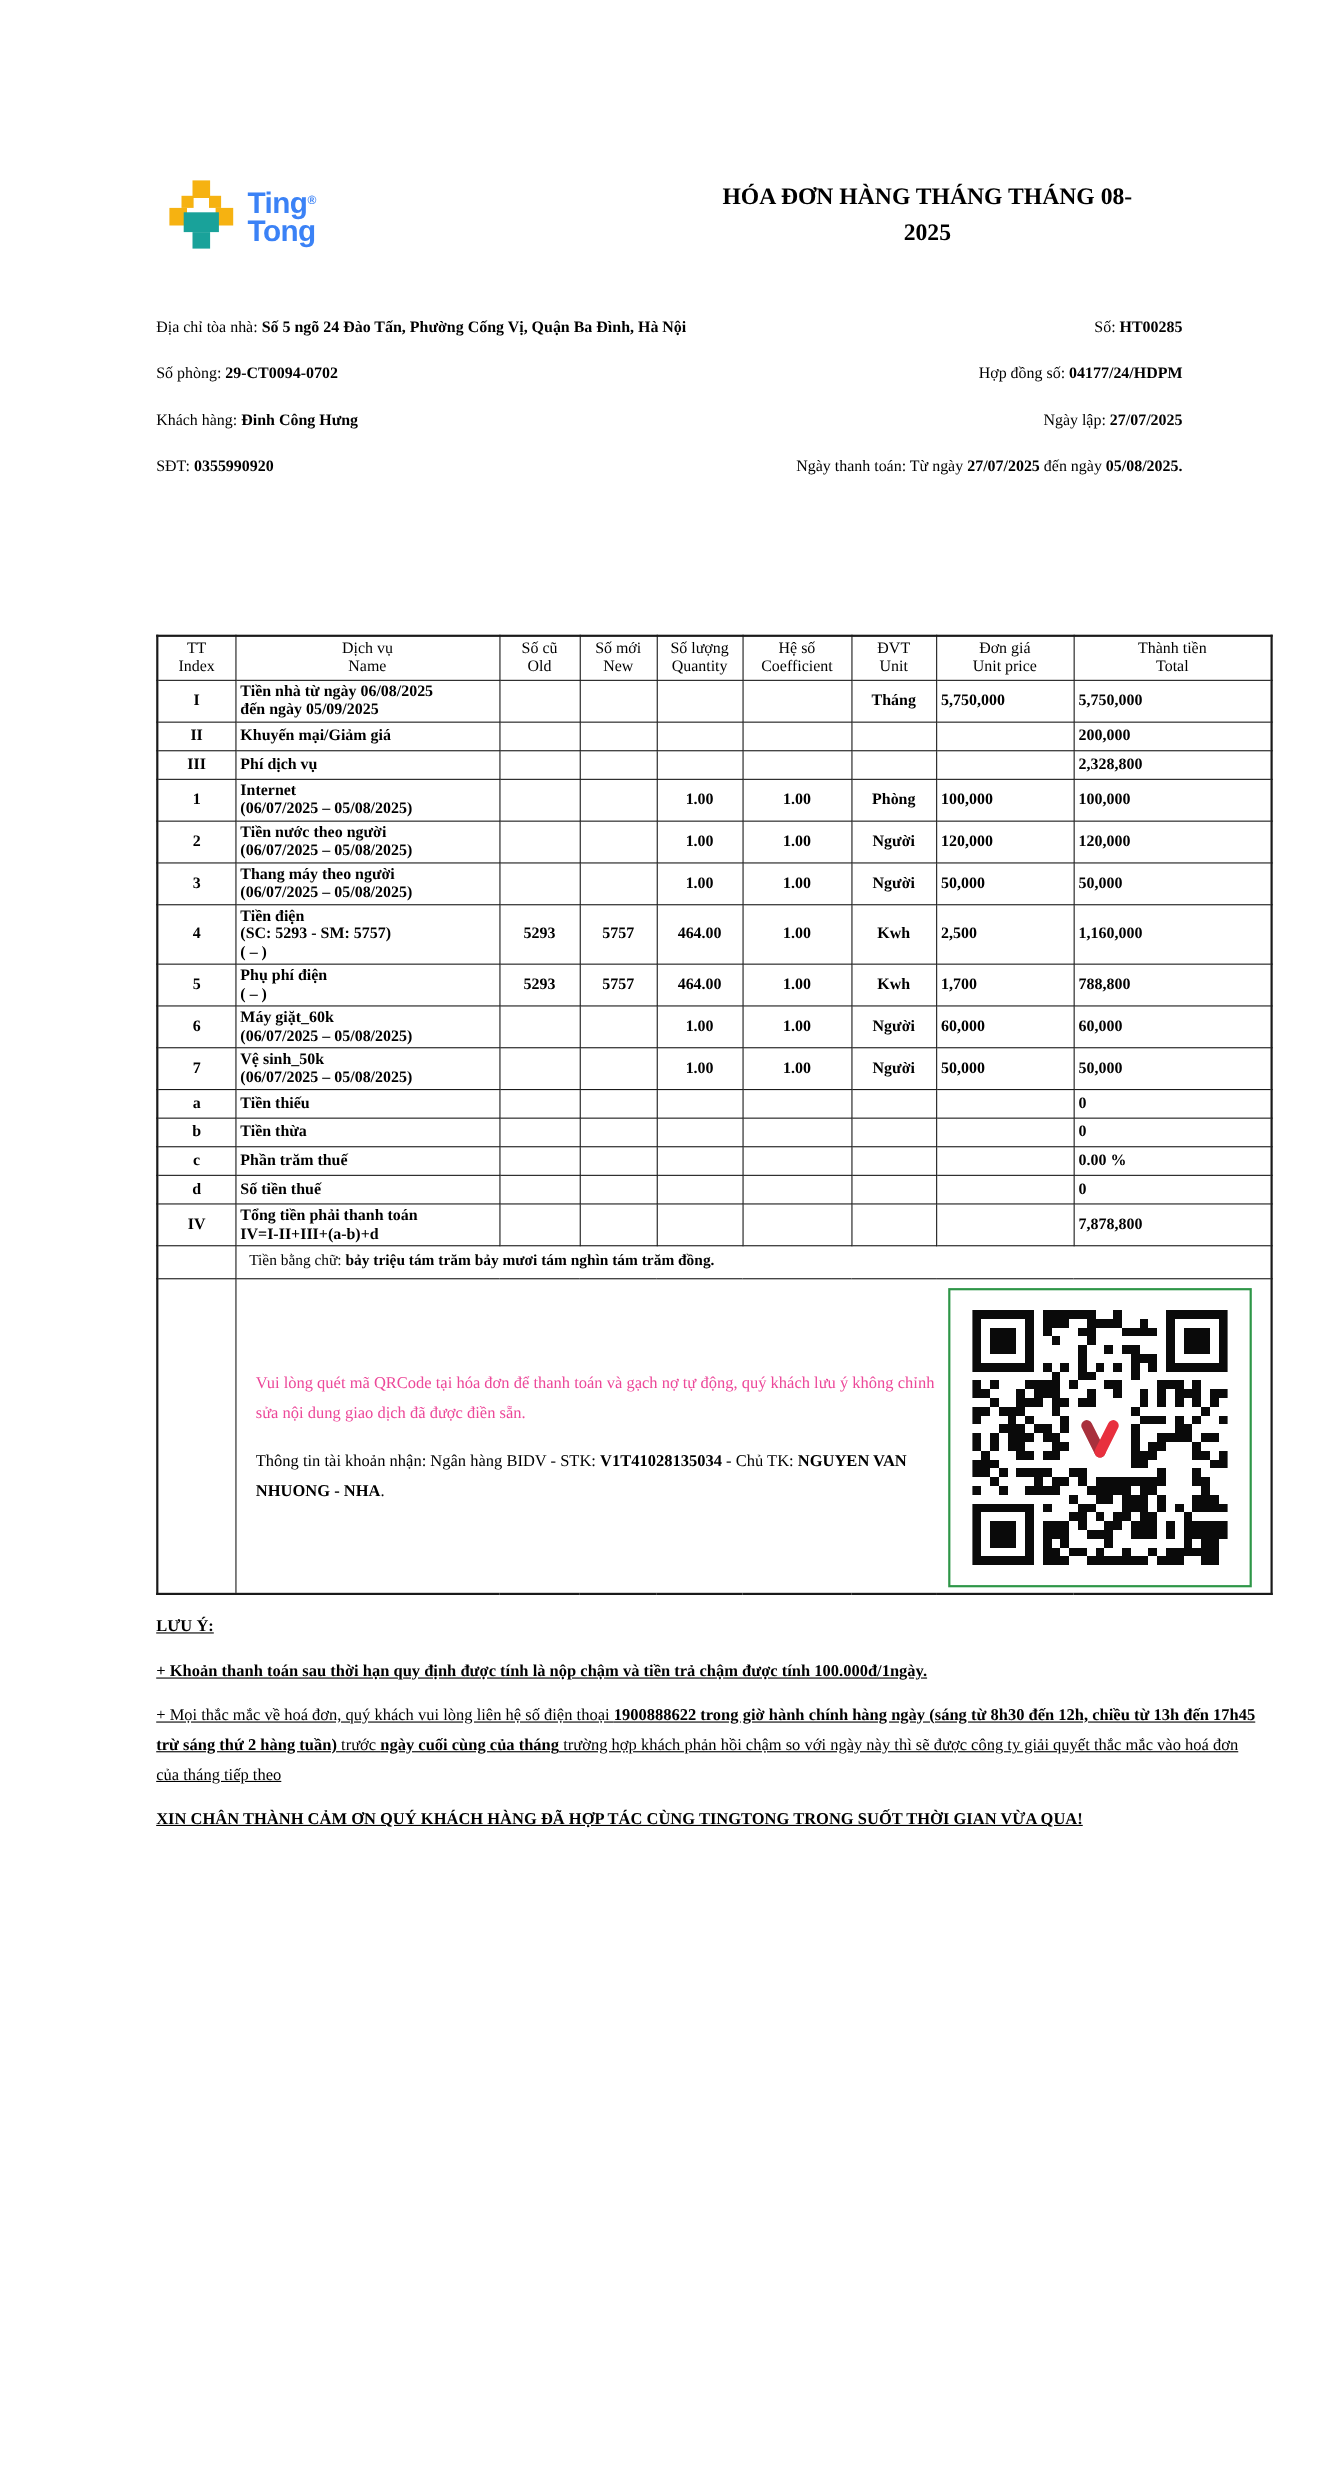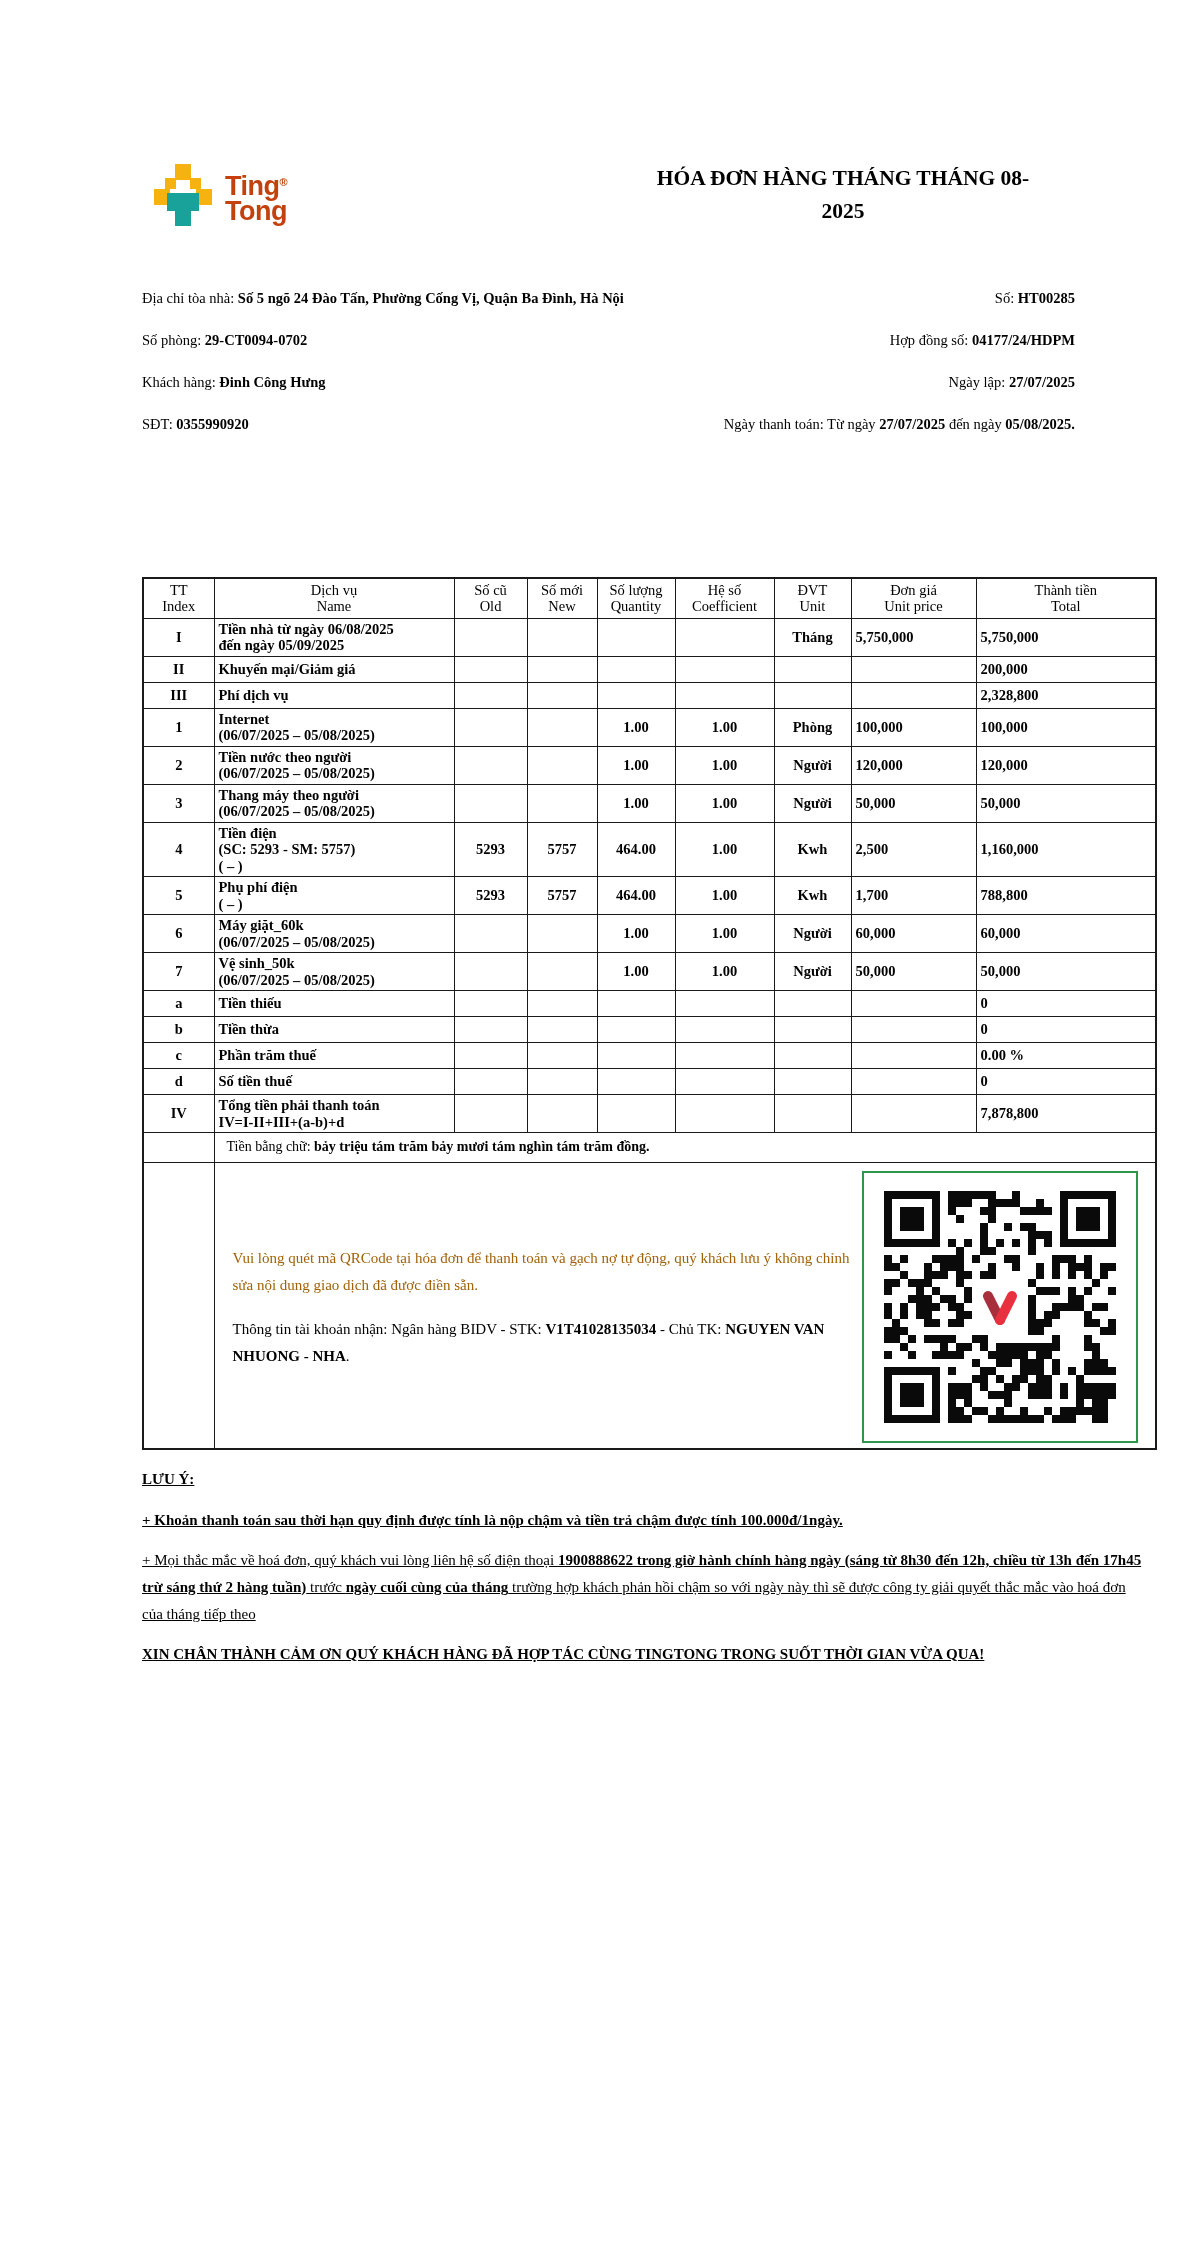--- a/index.html
+++ b/index.html
@@ -30,21 +30,21 @@
   table.inv, table.inv th, table.inv td { border:1.5px solid #1a1a1a; }
   table.inv { border-width:2px; }
   table.inv th { font-weight:normal; text-align:center; vertical-align:middle; line-height:16.5px; padding:2px; }
   table.inv td { vertical-align:middle; line-height:16.5px; padding:2px 4px; }
   td.c-center { text-align:center; }
   td.c-name   { text-align:left; padding-left:8px; }
   td.c-num    { text-align:left; padding-right:7px; }
   tr.words-row td { font-weight:normal; font-size:14px; }
   tr.words-row .amt { font-weight:bold; }
   tr.qr-row td { vertical-align:top; position:relative; font-weight:normal; }
-  .qr-note    { margin:80px 0 0 14px; width:625px; color:#a16207; font-size:15px; line-height:27px; }
+  .qr-note    { margin:80px 0 0 14px; width:625px; color:#ec4899; font-size:15px; line-height:27px; }
   .qr-account { margin:17px 0 0 14px; width:635px; font-size:15px; line-height:27px; }
   .qr-account b { font-weight:bold; }
   .qr-box { position:absolute; top:8px; right:17px; width:272px; height:268px; border:2px solid #2e9648;
             background:#fff; display:flex; align-items:center; justify-content:center; }
   .qr-wrap { position:relative; width:232px; height:232px; }
   .qr-wrap svg.code { position:absolute; left:0; top:0; }
   .v-logo { position:absolute; left:96px; top:99px; }
 
   
   .notes { position:absolute; left:142px; top:1466px; width:1015px; font-size:15px; line-height:27px;text-decoration:underline; }
@@ -60,21 +60,21 @@
   <div class="logo">
     <div class="logo-icon">
       <div class="sq" style="left:21px;top:0;width:16px;height:16px;background:#f6b211"></div>
       <div class="sq" style="left:11px;top:14px;width:11px;height:11px;background:#f6b211"></div>
       <div class="sq" style="left:36px;top:14px;width:11px;height:11px;background:#f6b211"></div>
       <div class="sq" style="left:0;top:25px;width:16px;height:16px;background:#f6b211"></div>
       <div class="sq" style="left:42px;top:25px;width:16px;height:16px;background:#f6b211"></div>
       <div class="sq" style="left:13px;top:29px;width:32px;height:18px;background:#19a29a"></div>
       <div class="sq" style="left:21px;top:47px;width:16px;height:15px;background:#19a29a"></div>
     </div>
-    <div class="logo-text" style="color:#c2410c">
+    <div class="logo-text" style="color:#3b82f6">
       <div><span>Ting</span><span class="reg">®</span></div>
       <div>Tong</div>
     </div>
   </div>
 
   <div class="doc-title">
     <div>HÓA ĐƠN HÀNG THÁNG THÁNG 08-</div>
     <div>2025</div>
   </div>
 

